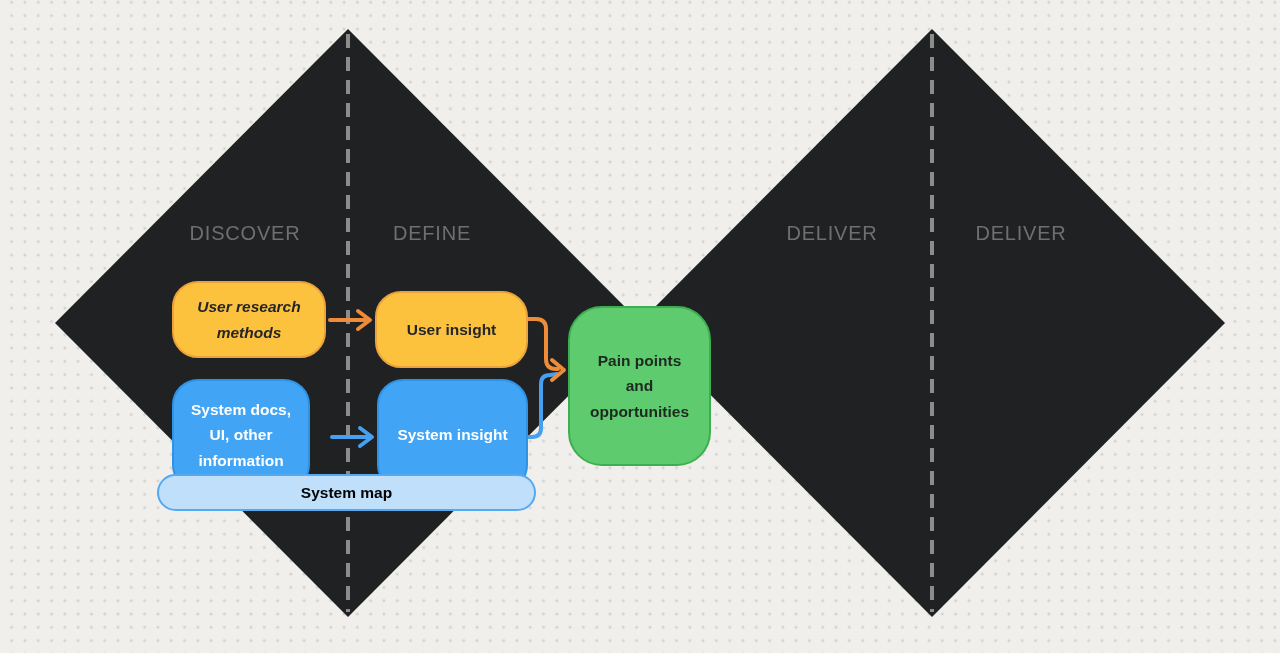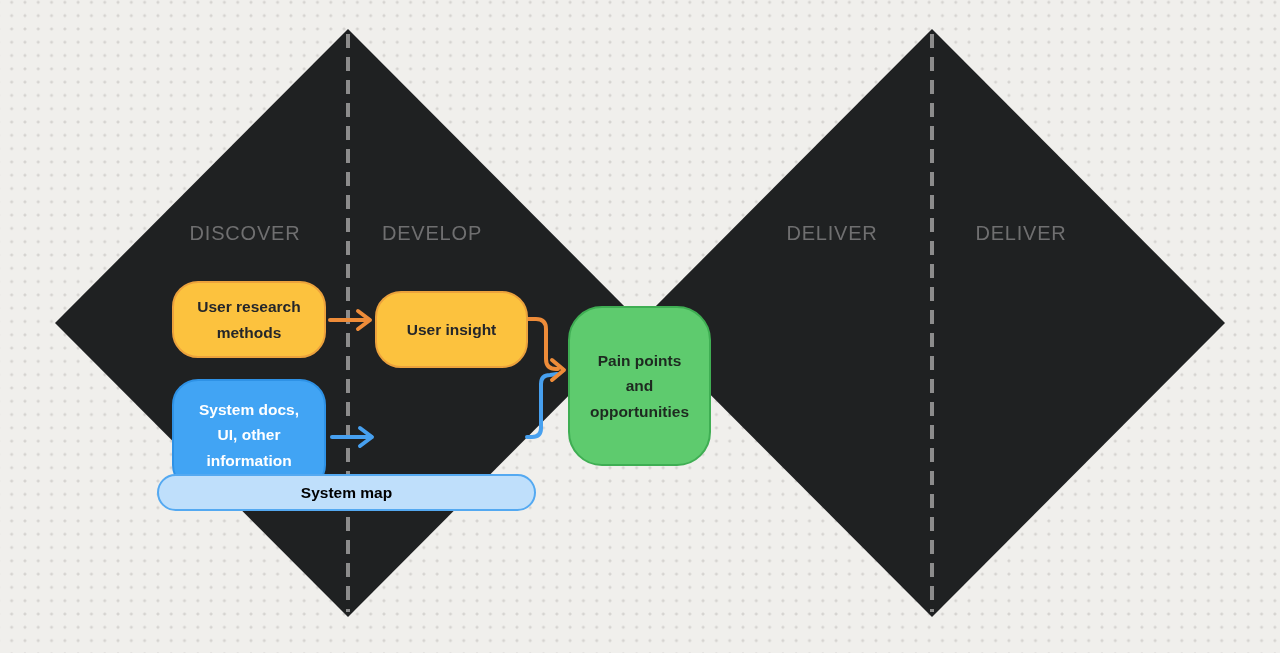--- a/index.html
+++ b/index.html
@@ -51,30 +51,30 @@
     line-height: 25.5px;
     white-space: pre-line;
   }
 
   .node-yellow {
     background: #fcc23e;
     border: 2.5px solid #eca23c;
     border-radius: 26px;
     color: #24262a;
   }
-  .node-user-research { left: 172px; top: 281px; width: 154px; height: 77px; }
+  .node-user-research { left: 172px; top: 281px; width: 154px; height: 77px; font-style: italic; }
   .node-user-insight  { left: 375px; top: 291px; width: 153px; height: 77px; }
 
   .node-blue {
     background: #41a4f4;
     border: 2.5px solid #2e92e6;
     border-radius: 26px;
     color: #ffffff;
   }
-  .node-system-docs    { left: 172px; top: 379px; width: 154px; height: 112px; }
+  .node-system-docs    { left: 172px; top: 379px; width: 138px; height: 112px; }
   .node-system-insight { left: 377px; top: 379px; width: 151px; height: 112px; }
 
   .node-system-map {
     left: 157px; top: 474px; width: 379px; height: 37px;
     background: #bfdffb;
     border: 2px solid #54a9f1;
     border-radius: 22px;
     color: #000000;
     z-index: 4;
   }
@@ -112,39 +112,42 @@
 
     <path d="M 527,437 L 532,437 Q 541,437 541,428 L 541,384 Q 541,375 550,375 L 557,374" stroke="#47a0ef" stroke-width="4" fill="none" stroke-linecap="round"></path>
 
     <g stroke="#ee8c39" stroke-width="4" fill="none" stroke-linecap="round" stroke-linejoin="round">
       <path d="M 527,319 L 536,319 Q 546,319 546,329 L 546,359 Q 546,369 556,369 L 558,369"></path>
       <polyline points="552,360 564,370 552,380"></polyline>
     </g>
   </svg>
 
   <div class="phase-label phase-discover">DISCOVER</div>
-  <div class="phase-label phase-define">DEVELOP</div>
+  <div class="phase-label phase-define">DEFINE</div>
   <div class="phase-label phase-develop">DELIVER</div>
   <div class="phase-label phase-deliver">DELIVER</div>
 
   <div class="node node-yellow node-user-research">
     <span>User research
 methods</span>
   </div>
 
   <div class="node node-yellow node-user-insight">
     <span>User insight</span>
   </div>
 
   <div class="node node-blue node-system-docs">
     <span>System docs,
 UI, other
 information</span>
   </div>
 
+  <div class="node node-blue node-system-insight">
+    <span>System insight</span>
+  </div>
 
   <div class="node node-system-map">
     <span>System map</span>
   </div>
 
   <div class="node node-green">
     <span>Pain points
 and
 opportunities</span>
   </div>

